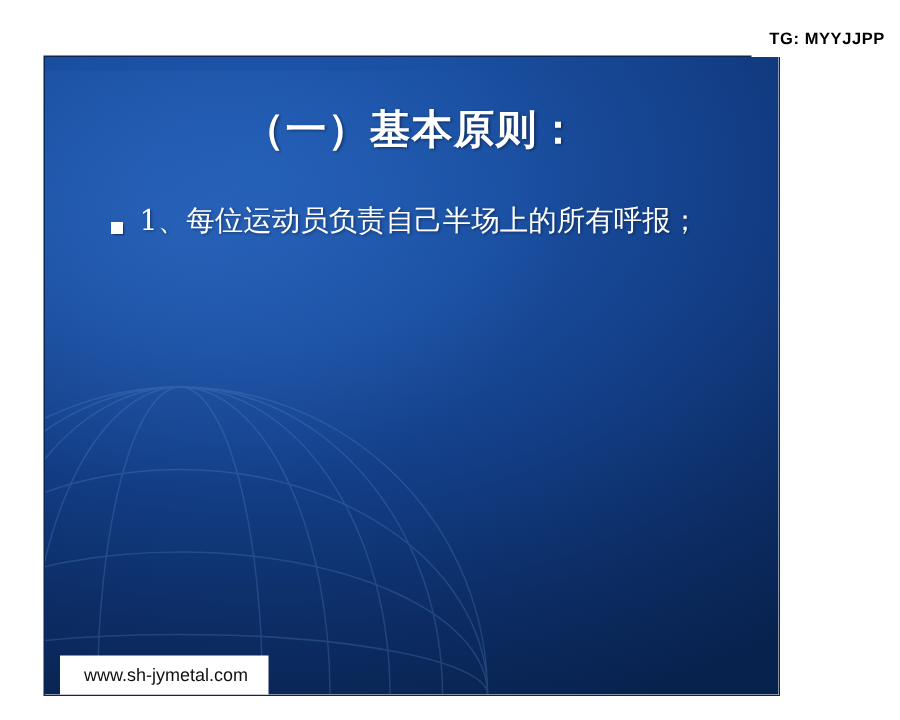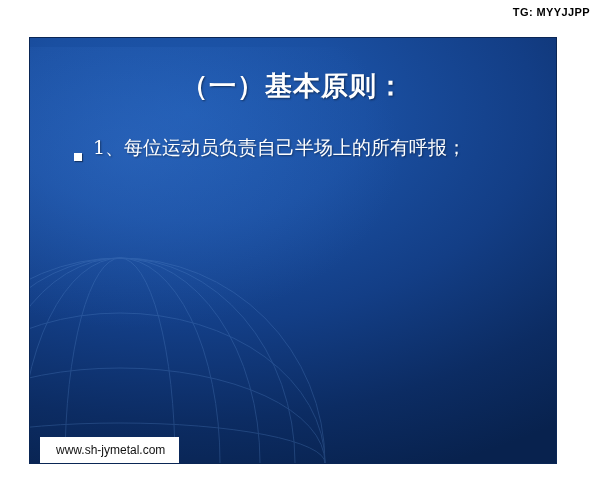--- a/index.html
+++ b/index.html
@@ -17,32 +17,32 @@
 
   
   .tg-tag {
     position: absolute;
     top: 0;
     right: 0;
     background: #ffffff;
     color: #000000;
     font-size: 11px;
     font-weight: bold;
-    padding: 6px 10px 6px 12px;
+    padding: 20px 10px 6px 12px;
     letter-spacing: 0.4px;
     z-index: 30;
     font-family: "Liberation Sans", sans-serif;
   }
 
   
   .slide {
     position: absolute;
     left: 30px;
     top: 38px;
-    width: 526px;
+    width: 489px;
     height: 425px;
     background: #103a80;
     background:
       radial-gradient(ellipse 120% 90% at 30% 18%, #1d58ae 0%, #1a4fa1 28%, #133e86 55%, #0c2c63 80%, #08224e 100%);
     overflow: hidden;
     box-shadow: 0 0 0 1px #0a2655;
   }
   
   .arcs {
     position: absolute;
@@ -82,21 +82,21 @@
     letter-spacing: 1px;
     text-shadow: 1px 1px 2px rgba(0,0,0,0.45);
   }
 
   .bullets {
     margin-top: 30px;
     padding: 0 12px 0 18px;
   }
   .bullet {
     display: flex;
-    align-items: flex-end;
+    align-items: center;
     margin-bottom: 9px;
   }
   .bullet-marker {
     flex: 0 0 auto;
     width: 8px;
     height: 8px;
     background: #ffffff;
     margin-top: 9px;
     margin-right: 11px;
     box-shadow: 1px 1px 1px rgba(0,0,0,0.4);

